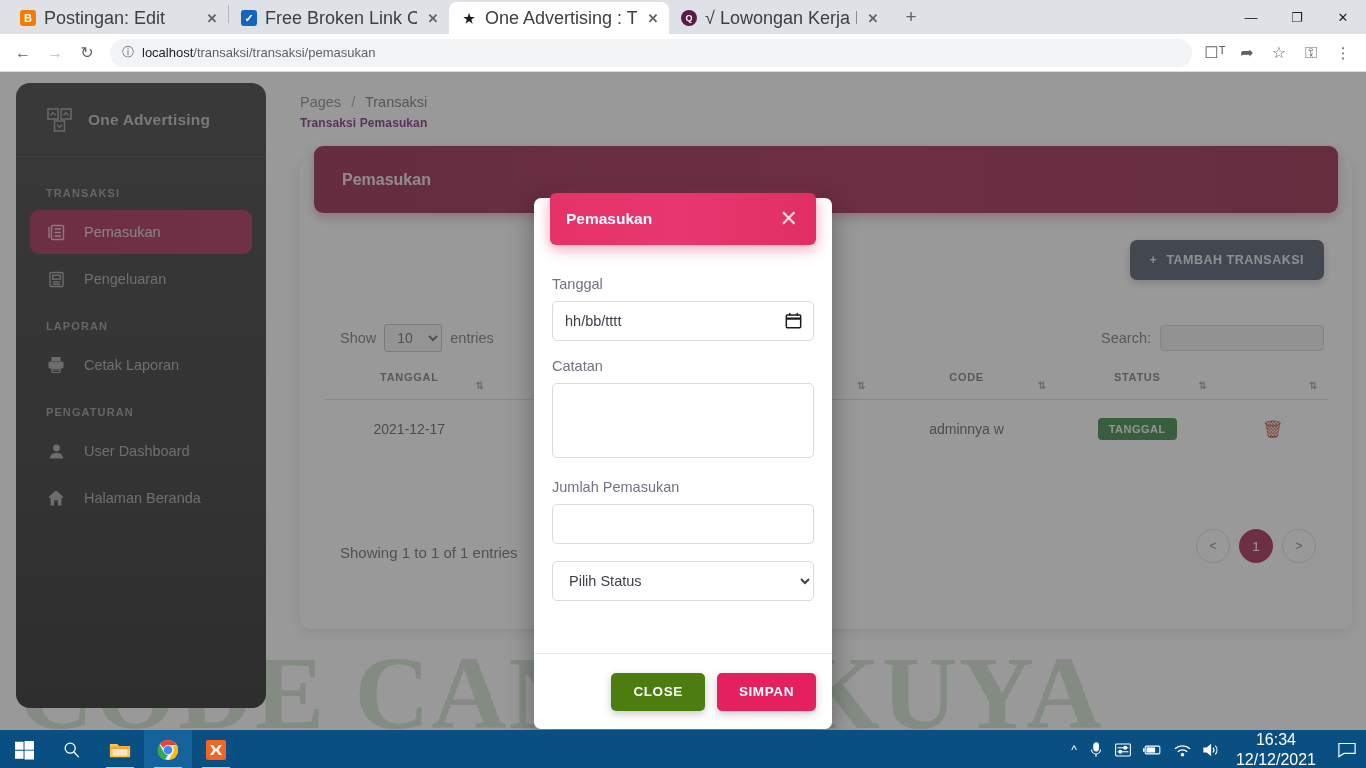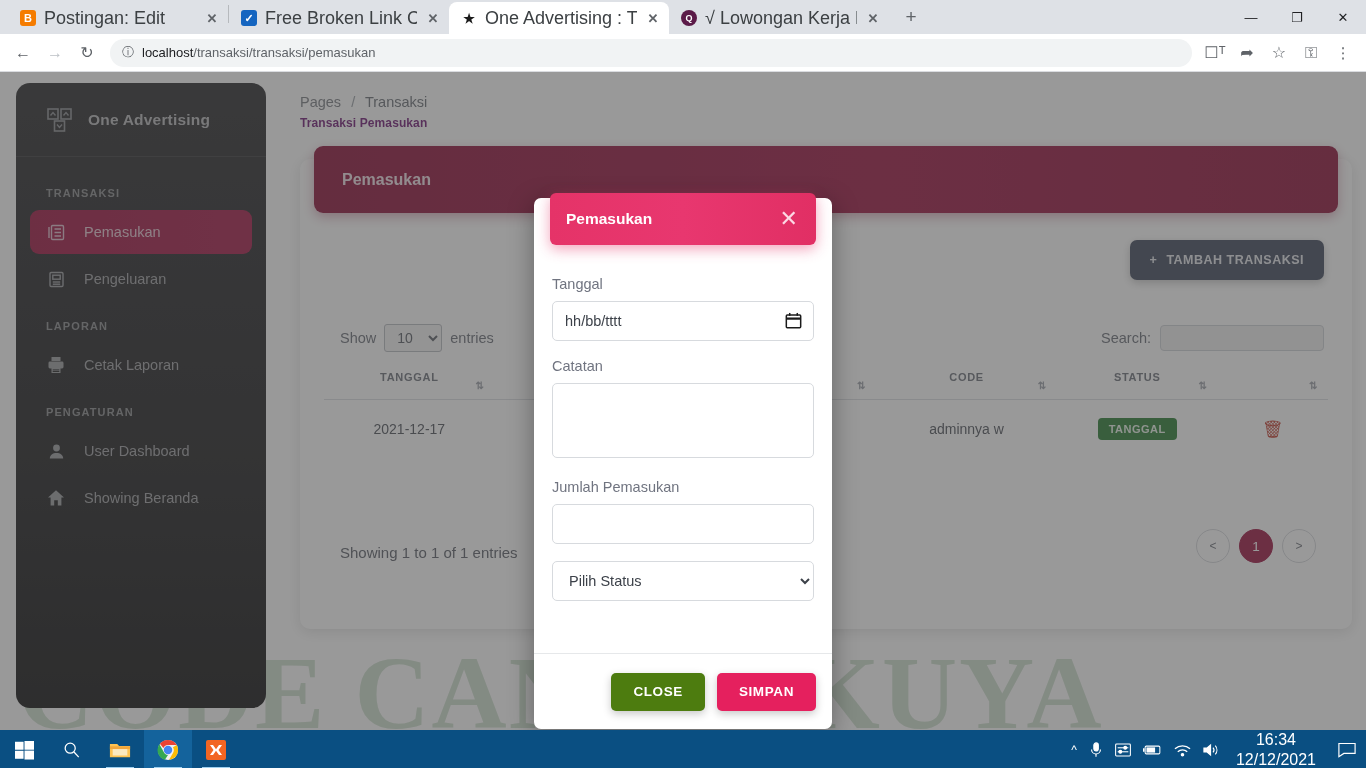--- a/index.html
+++ b/index.html
@@ -404,21 +404,21 @@
         </span>
         <span>User Dashboard</span>
       </div>
 
       <div class="nav-item">
         <span class="nav-ico">
           <svg width="18" height="18" viewBox="0 0 18 18" fill="#9b9da1">
             <path d="M9 1.2 L17 8.4 H14.4 V16.4 H10.8 V11.2 H7.2 V16.4 H3.6 V8.4 H1 Z"></path>
           </svg>
         </span>
-        <span>Showing Beranda</span>
+        <span>Halaman Beranda</span>
       </div>
     </div>
   </div>
 
   <div class="main">
     <div class="crumbs">
       <span>Pages</span>
       <span class="sep">/</span>
       <span class="cur">Transaksi</span>
     </div>

